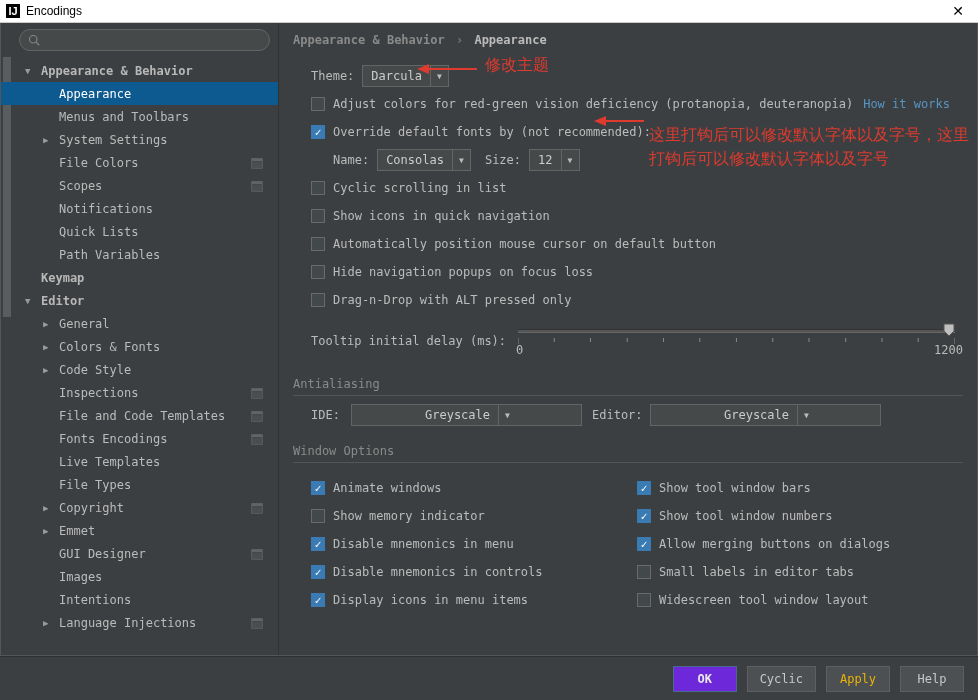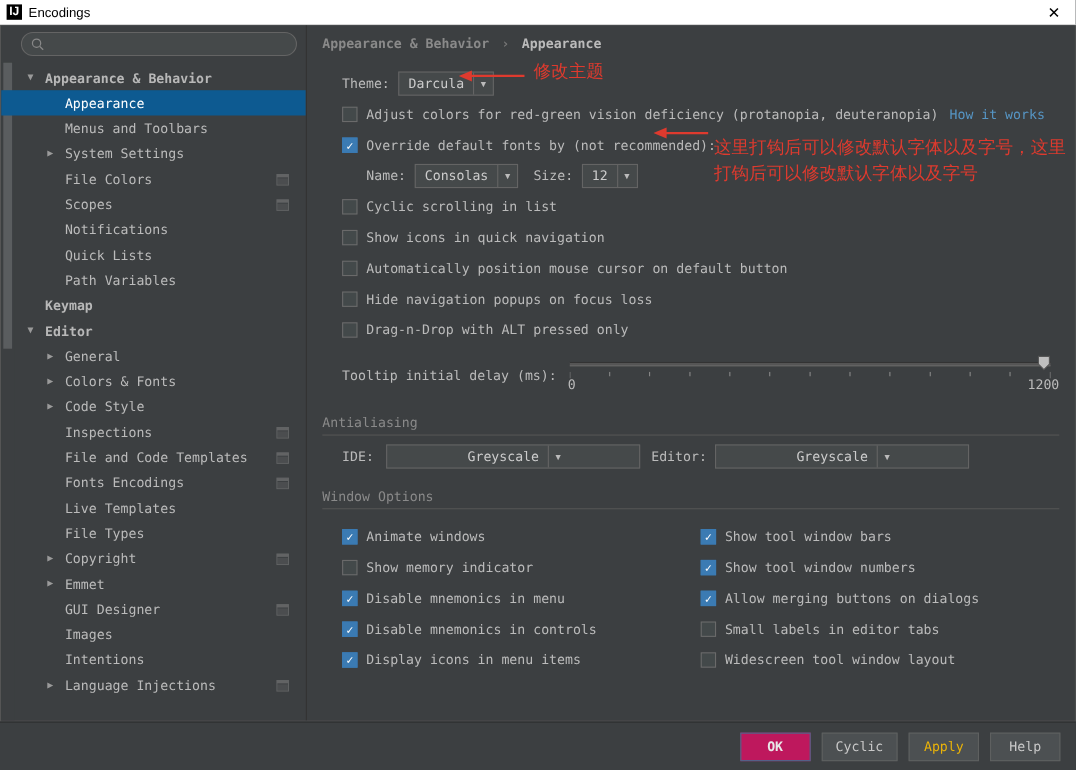--- a/index.html
+++ b/index.html
@@ -249,21 +249,21 @@
     color:#c8c8c8;
     display:flex;
     align-items:center;
     justify-content:center;
     cursor:pointer;
     font-family:inherit;
     font-size:12px;
     padding:0 12px;
   }
   .btn-std.primary {
-    background:#be185d;
+    background:#6d28d9;
     border-color:#4a688c;
     color:#e8e8e8;
     font-weight:bold;
   }
   .btn-std.disabled { color:#eab308; }
 </style>
 </head>
 <body>
 
 <div class="titlebar">

